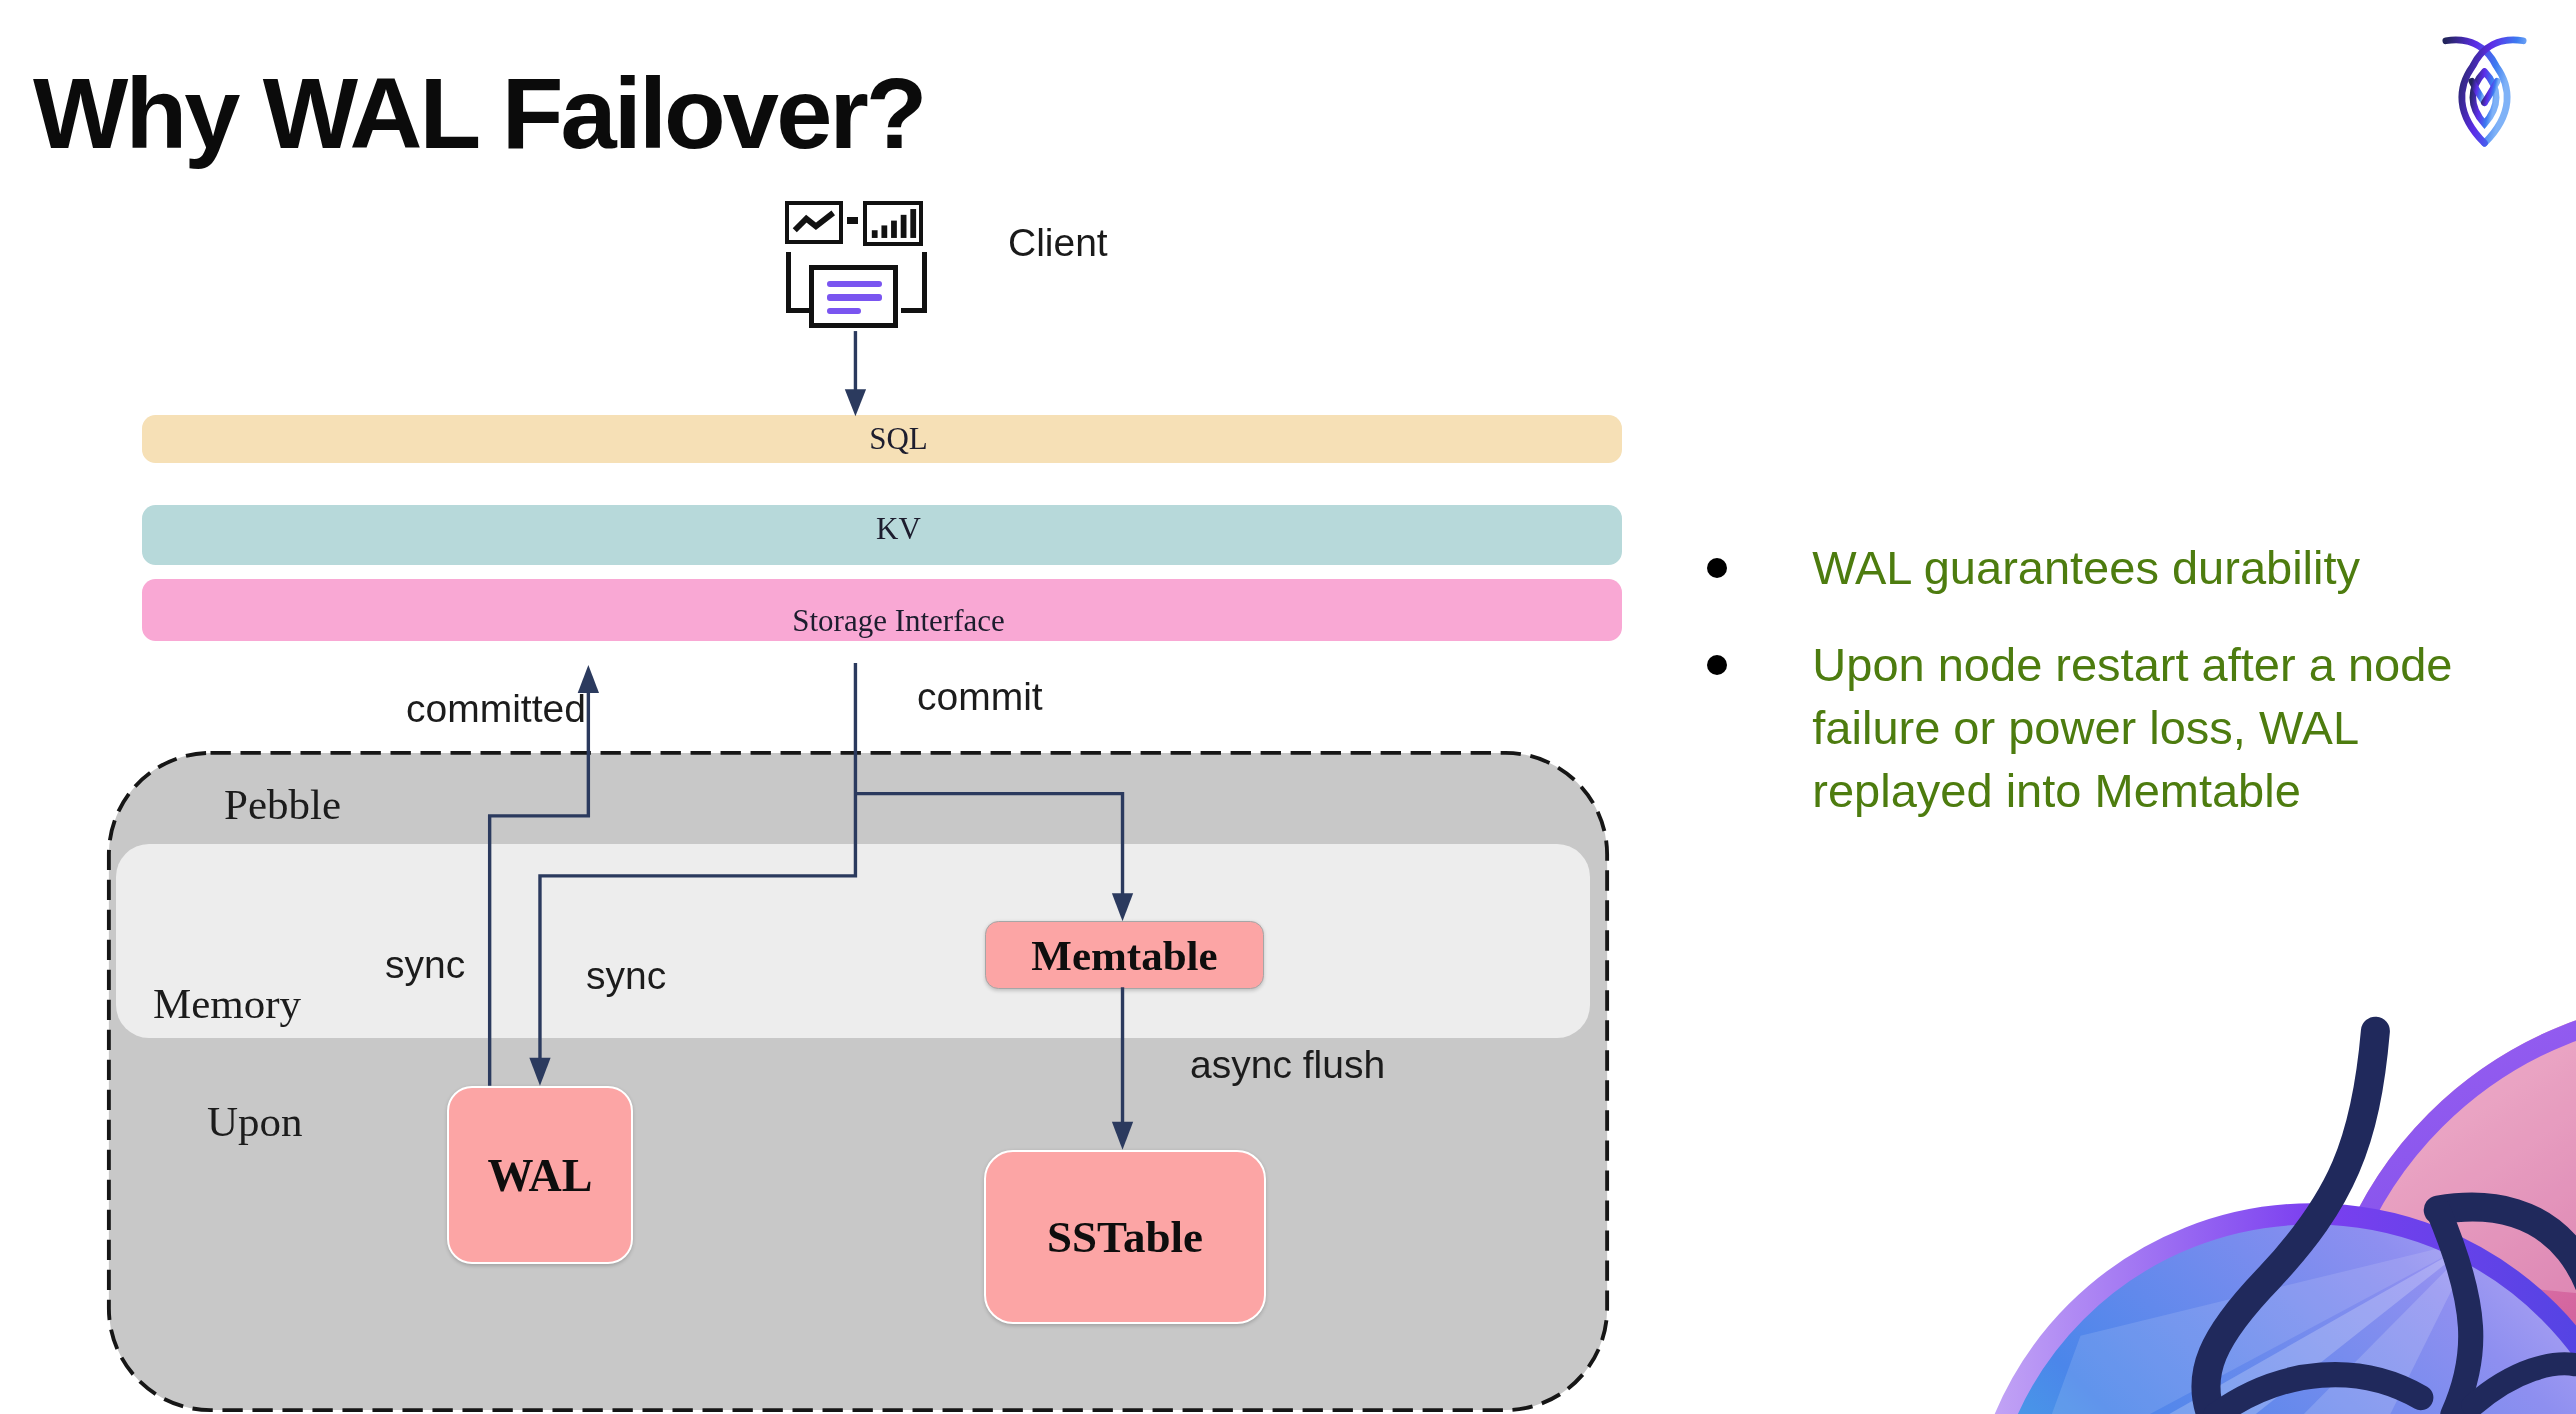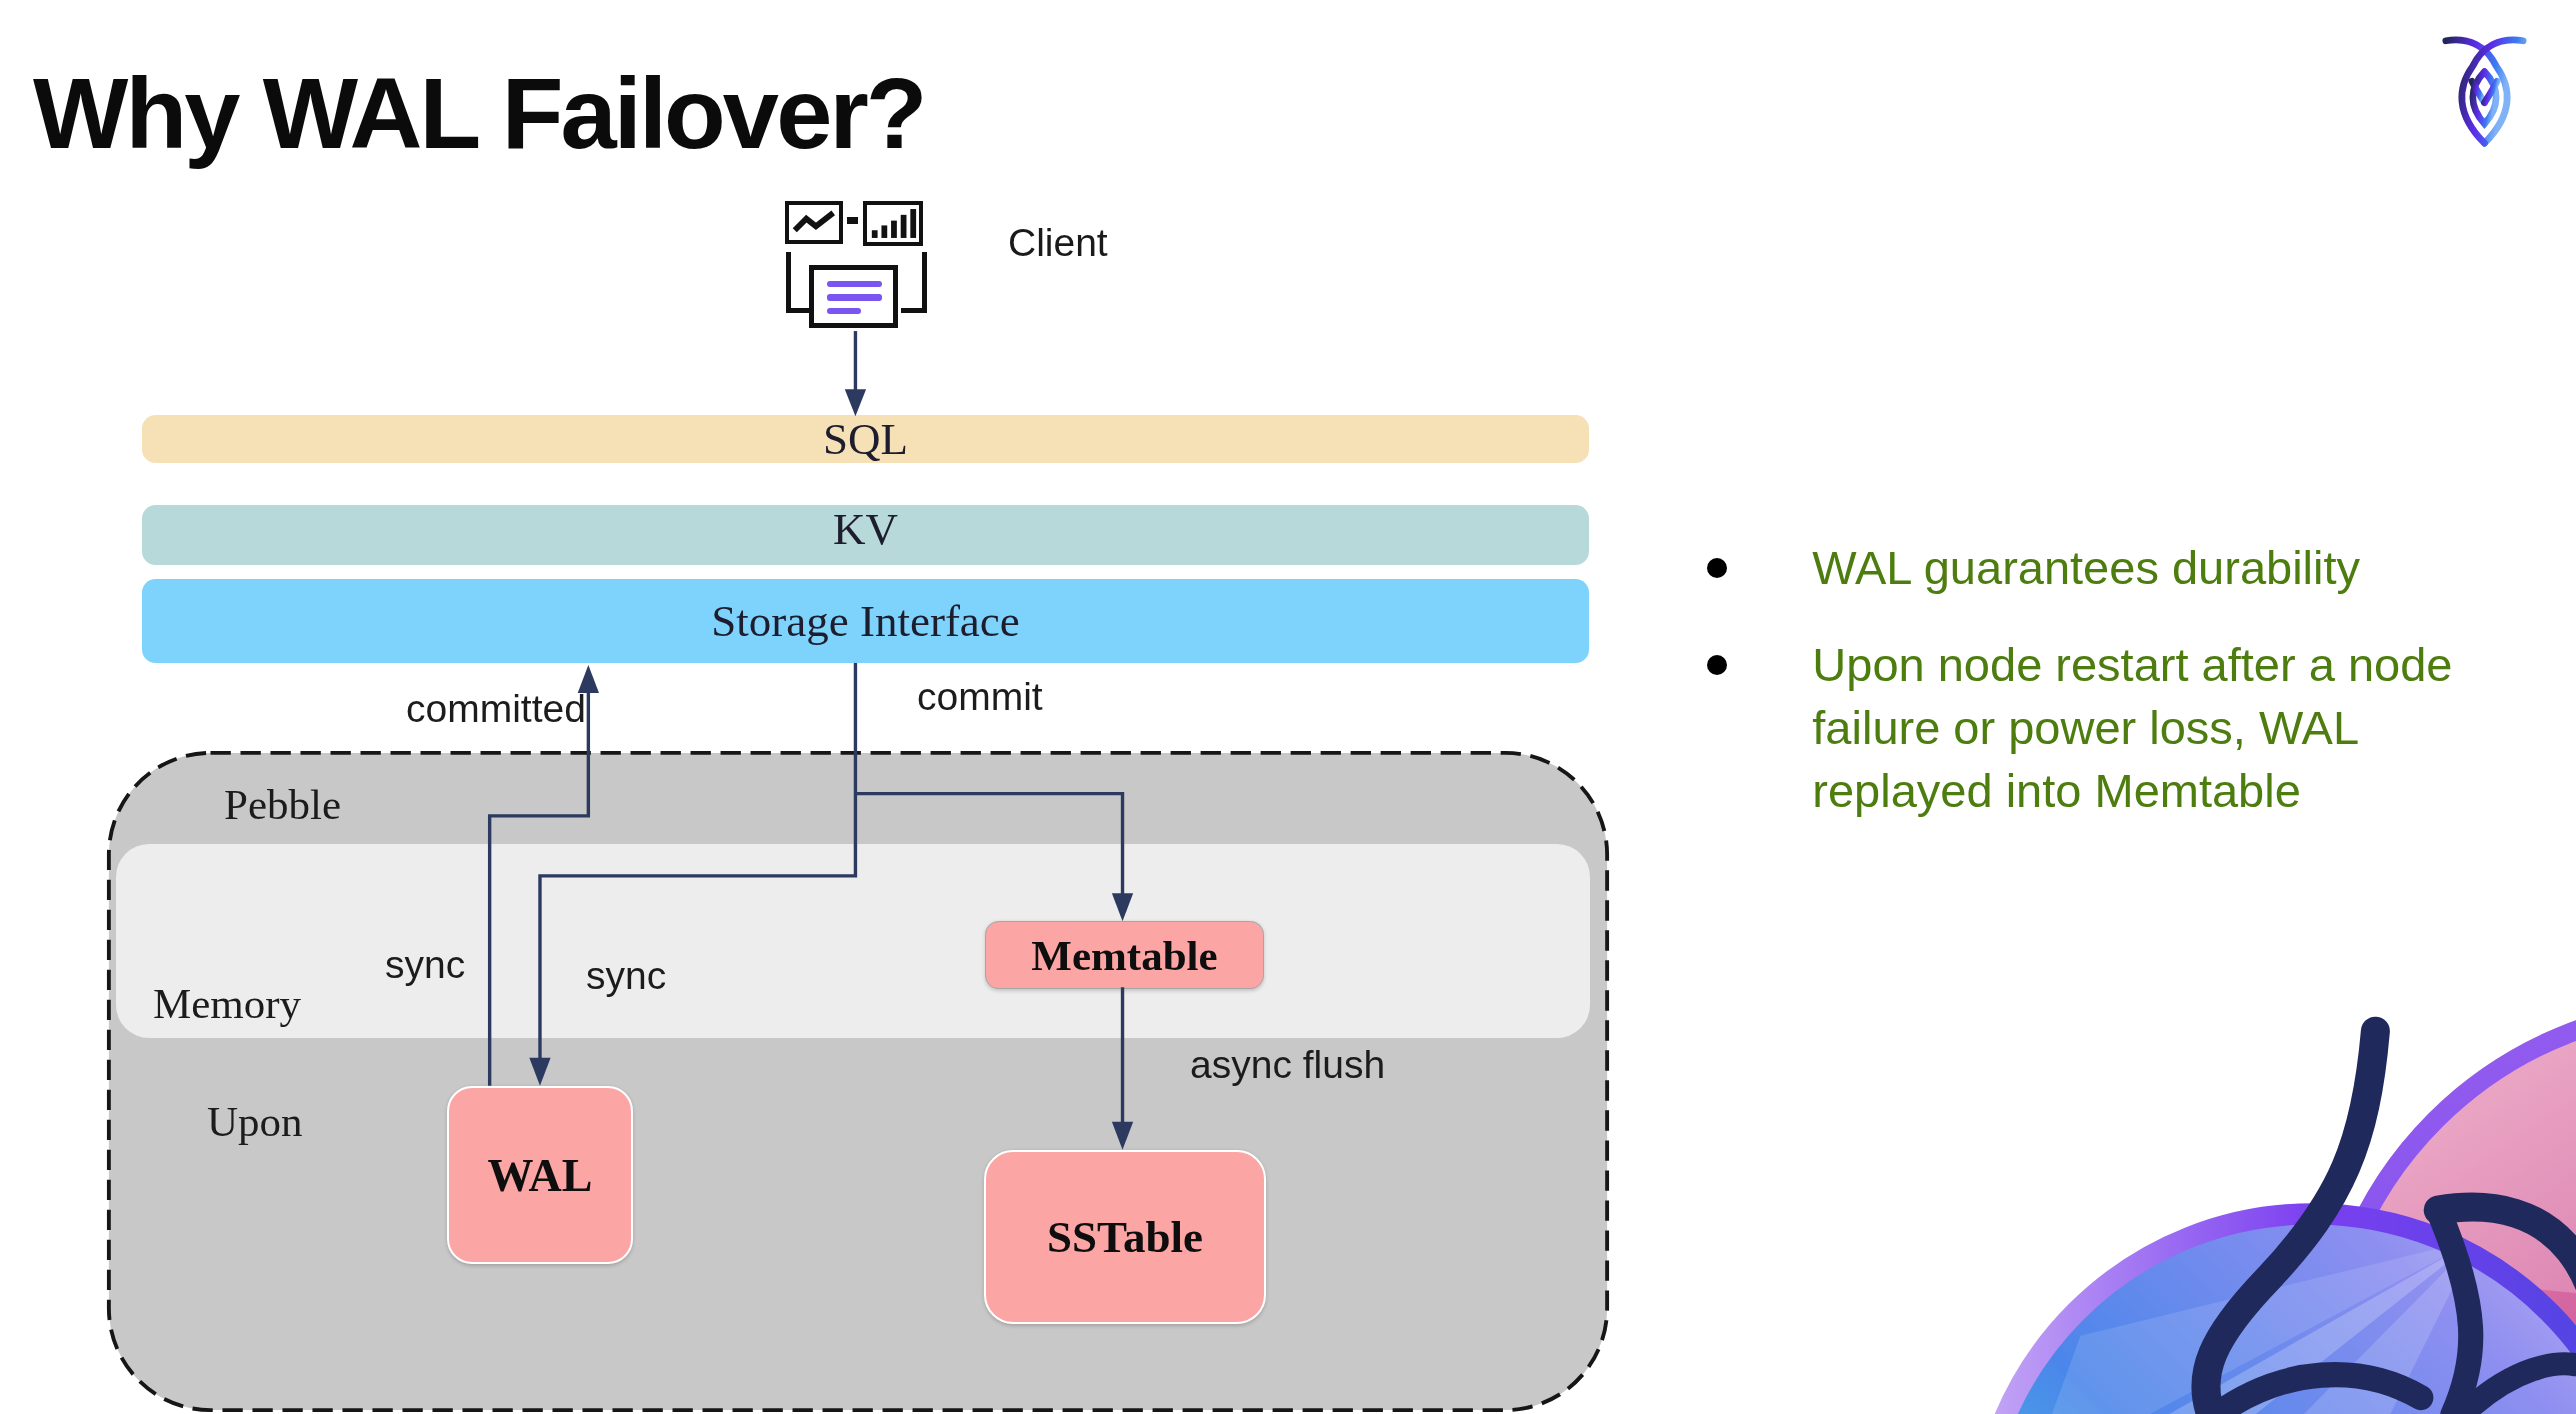--- a/index.html
+++ b/index.html
@@ -21,24 +21,24 @@
   .doc-box{position:absolute;left:30px;top:69px;width:79px;height:53px;border:5.8px solid #111;background:#fff;}
   .doc-line{position:absolute;background:#7A55F0;border-radius:2.9px;}
   .doc-line1{left:12.6px;top:10.6px;width:55px;height:6.8px;}
   .doc-line2{left:12.6px;top:24px;width:55px;height:6.8px;}
   .doc-line3{left:12.6px;top:38px;width:34px;height:5.8px;}
 
   .client-label{left:1008px;top:221px;font-size:39px;color:#1a1a1a;}
 
   
   .bar{left:142px;width:1447px;border-radius:13.5px;text-align:center;
-       font-family:"Liberation Serif","DejaVu Serif",serif;font-size:45px;color:#1d1d2e;}
+       font-family:"Liberation Serif","DejaVu Serif",serif;font-size:31px;color:#1d1d2e;padding-left:33px;}
   .bar-sql{top:415px;height:48px;line-height:48px;background:#F6E0B6;}
   .bar-kv{top:505px;height:60px;line-height:48px;background:#B7D9DA;}
-  .bar-storage{top:579px;height:84px;line-height:84px;background:#7dd3fc;}
+  .bar-storage{top:579px;height:62px;line-height:84px;background:#f9a8d4;}
 
   
   .pebble-svg{left:105px;top:749px;width:1506px;height:665px;}
   .memory-band{left:116px;top:844px;width:1474px;height:194px;background:#EDEDED;border-radius:33px;}
   .zone-label{font-family:"Liberation Serif","DejaVu Serif",serif;font-size:43px;color:#1c1c1c;}
   .pebble-label{left:224px;top:780px;}
   .memory-label{left:153px;top:979px;}
   .disk-label{left:207px;top:1097px;}
 
   

